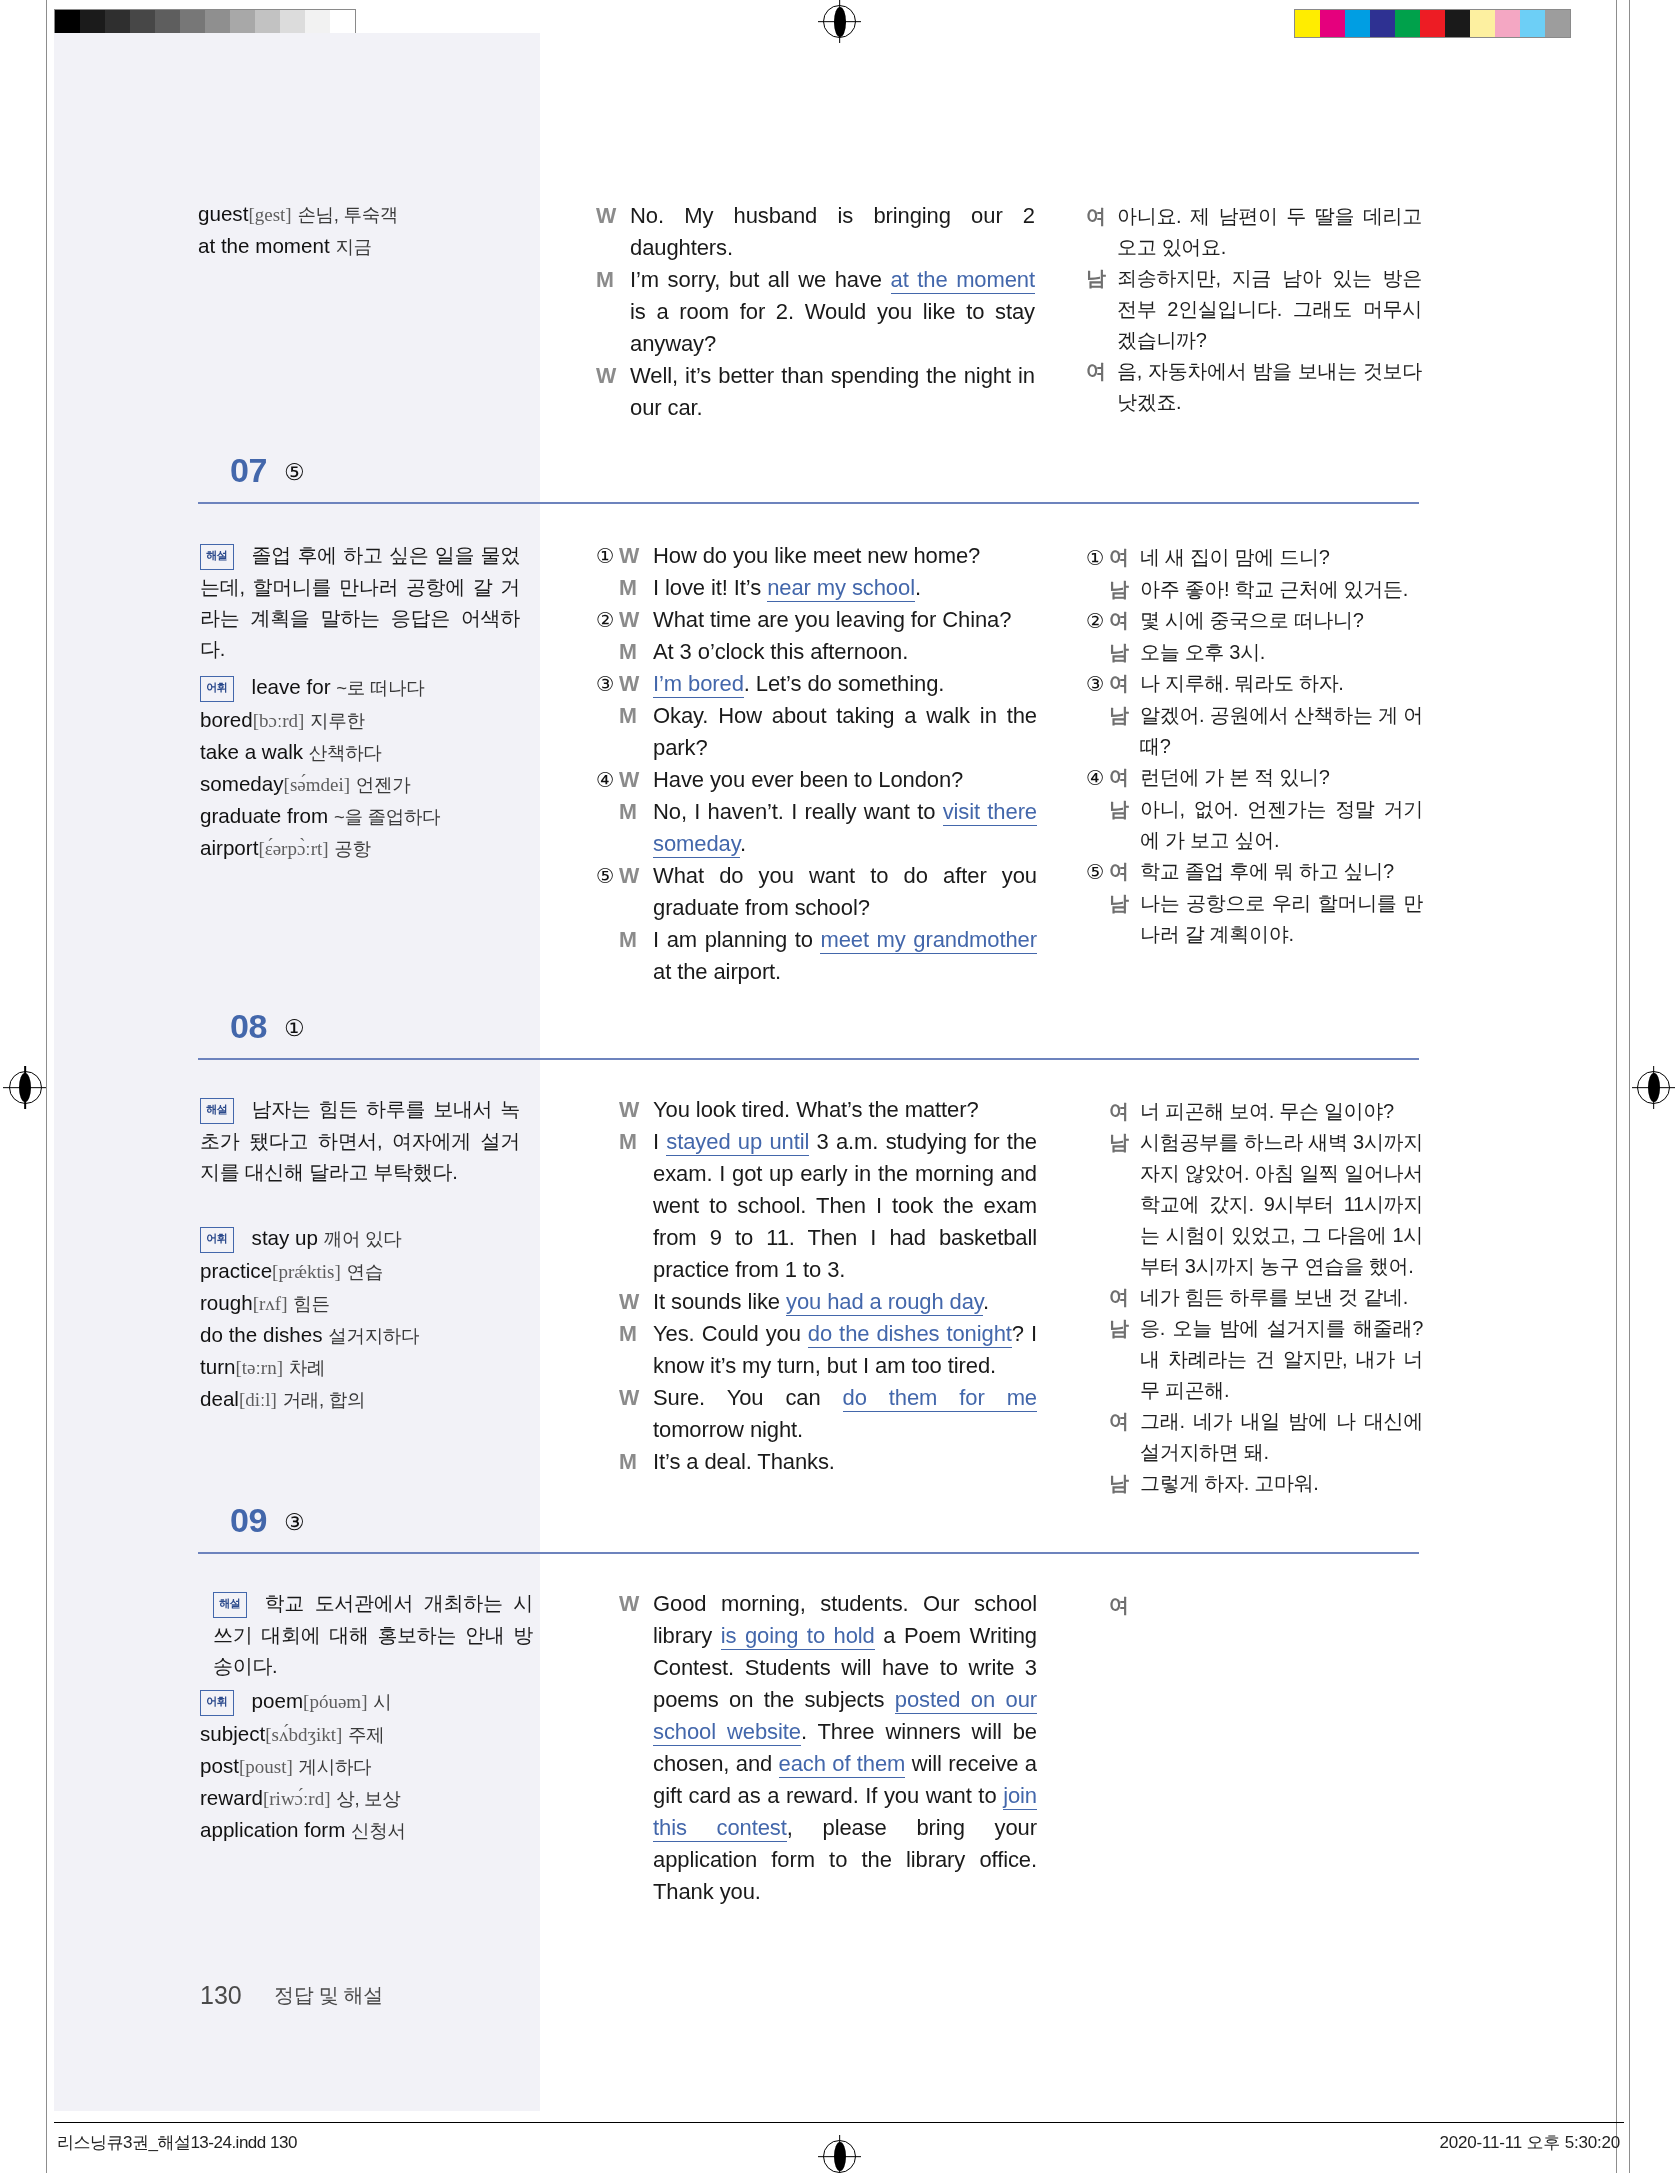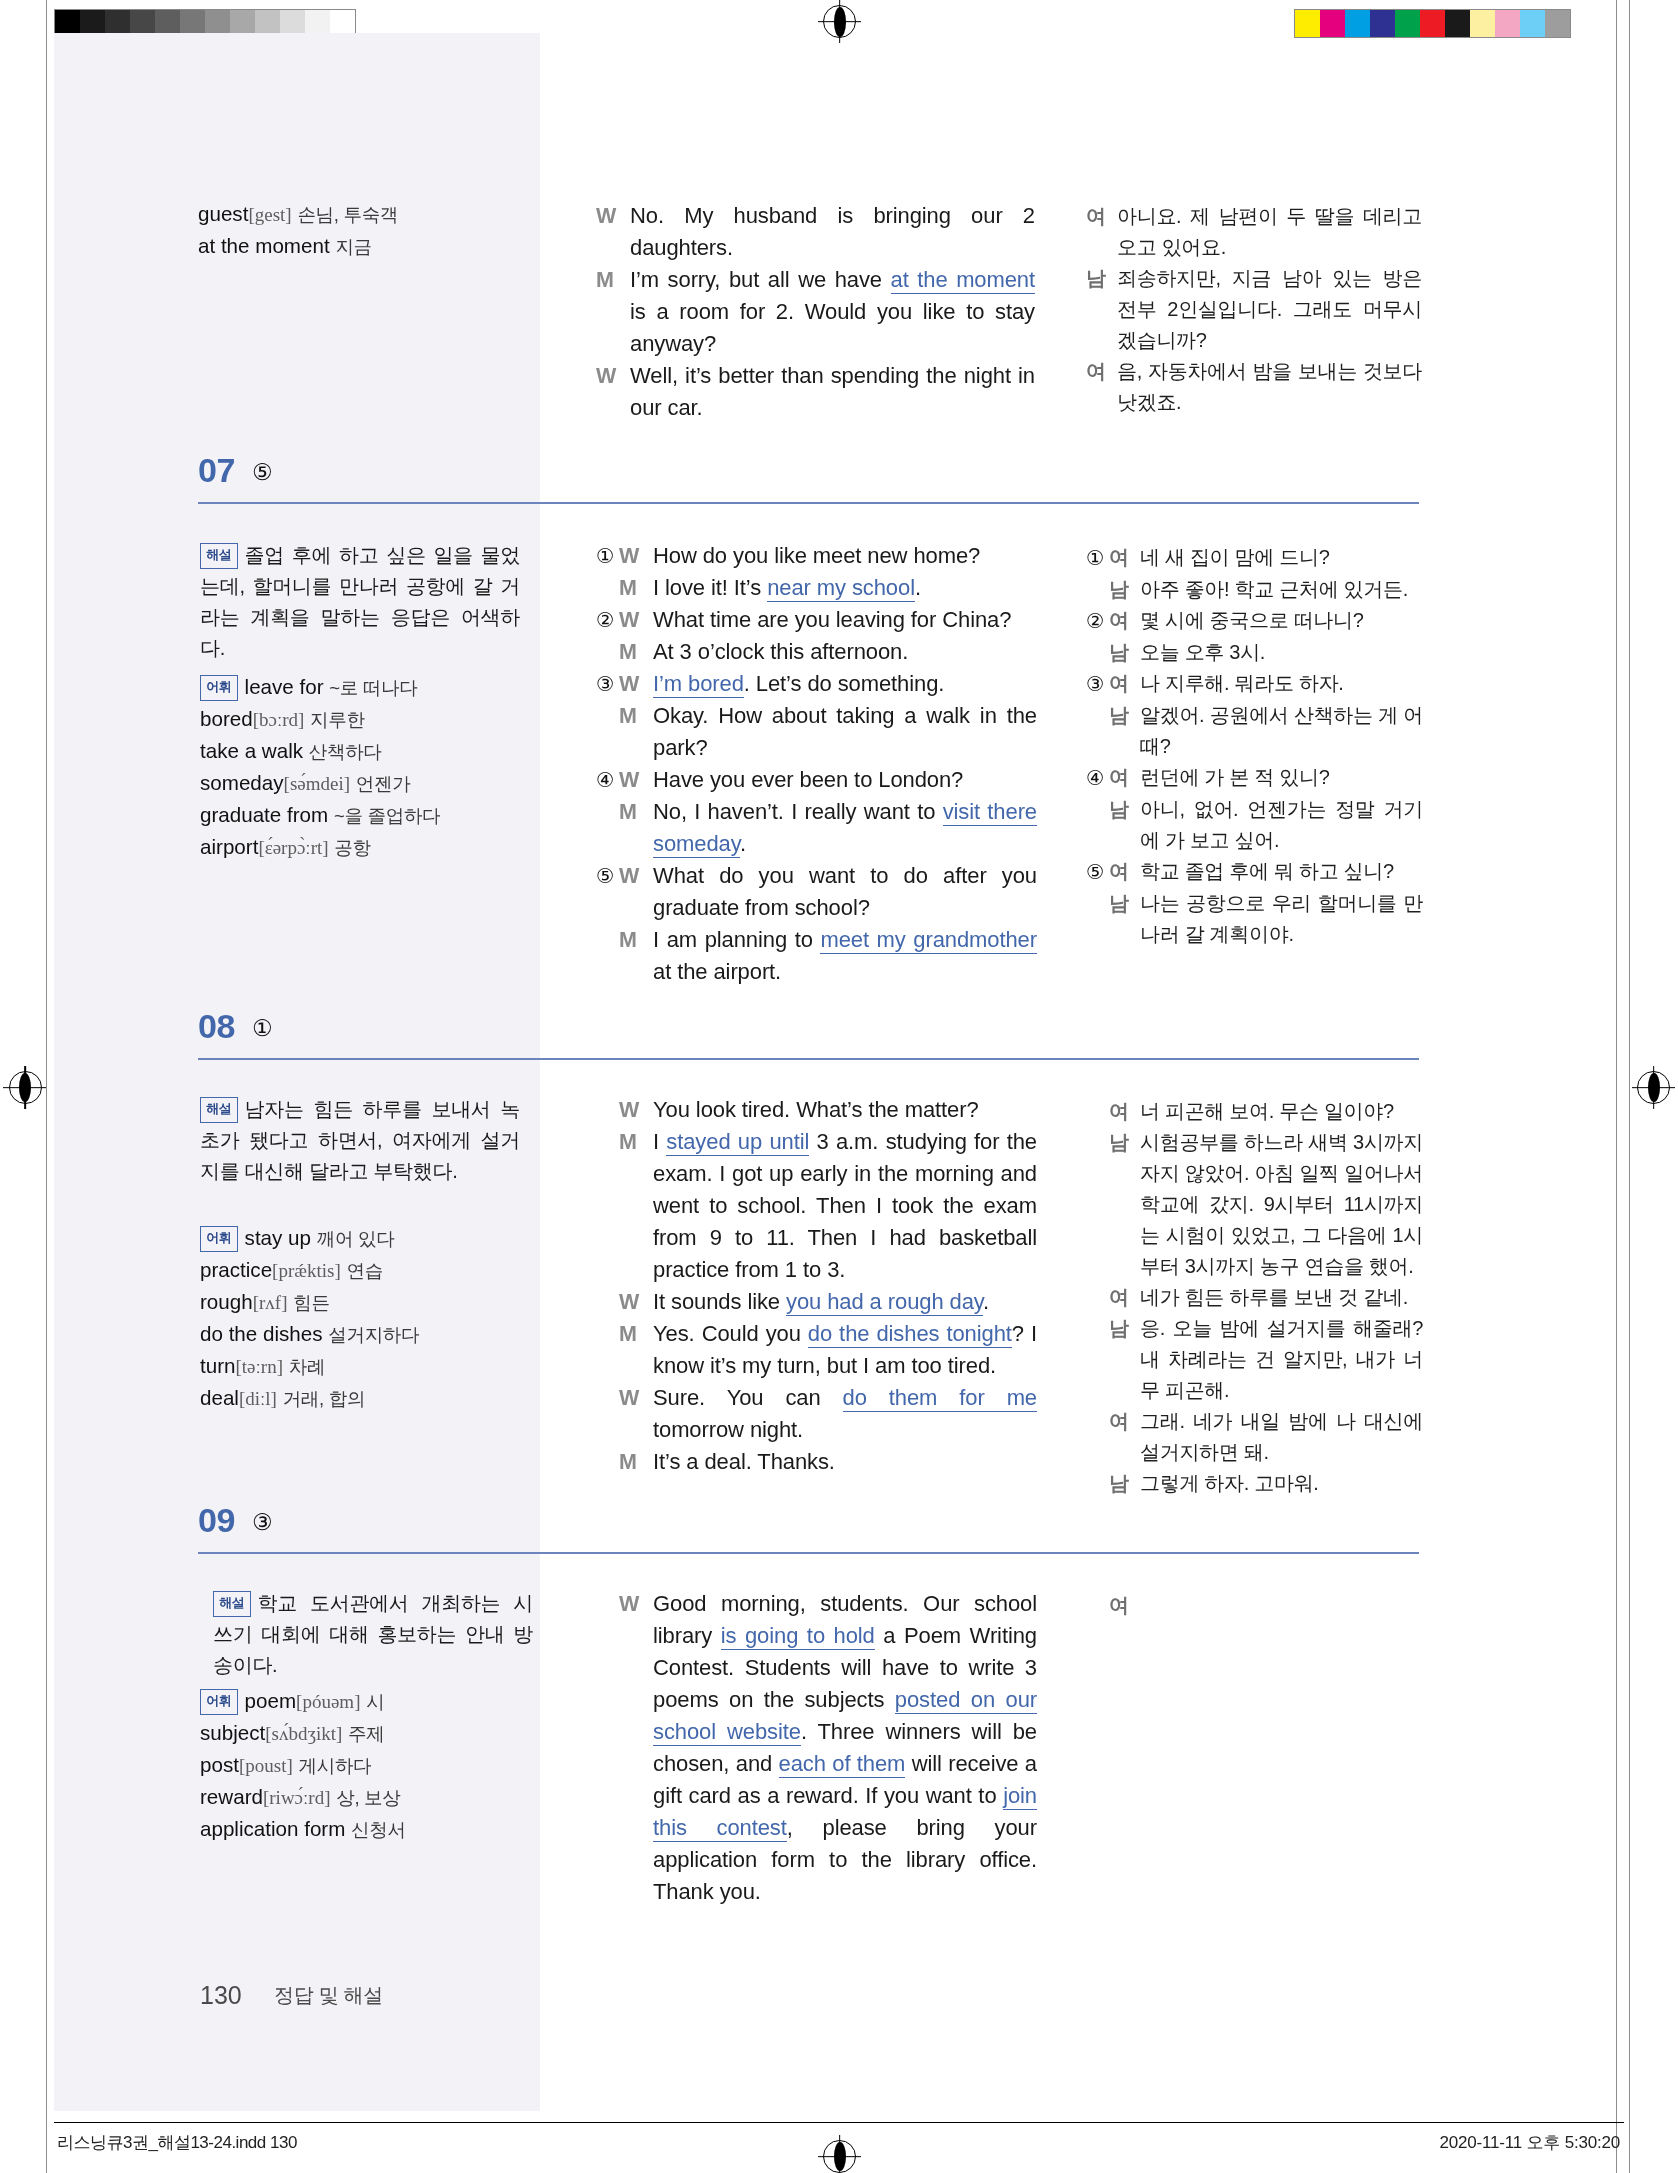--- a/index.html
+++ b/index.html
@@ -41,26 +41,26 @@
   .spk.kr-spk{font-size:20px;line-height:31px;color:#6f6f6f;width:31px;}
   .utt{flex:1;text-align:justify;text-justify:inter-word;}
 
   u.hl{color:#4367ab;text-decoration:none;border-bottom:1.4px solid #4367ab;padding-bottom:0.9px;}
 
   
   .voc{font-size:20.6px;line-height:31px;color:#111;}
   .voc .ph{font-family:"Liberation Serif","DejaVu Serif",serif;font-size:19px;color:#5e5e5e;}
   .voc .ko{font-size:18.5px;color:#3a3a3a;letter-spacing:-0.3px;}
   .tag{display:inline-block;border:1.2px solid #4367ab;color:#2c4a8c;
-       font-size:13px;line-height:21.5px;padding:0.9px 5.2px 1.7px 5.2px;margin-right:7px;
+       font-size:11px;line-height:21.5px;padding:0.9px 5.2px 1.7px 5.2px;margin-right:18px;
        position:relative;top:-2.6px;letter-spacing:-0.4px;background:#f2f2f7;font-weight:600;}
   .expl{font-size:20px;line-height:31px;color:#1a1a1a;letter-spacing:-0.3px;text-align:justify;}
 
   
-  .qhead{position:absolute;}
+  .qhead{position:absolute;margin-left:32px;}
   .qnum{font-size:34px;font-weight:bold;color:#4367ab;letter-spacing:-0.4px;line-height:38px;}
   .qans{font-size:23px;color:#111;margin-left:17px;line-height:38px;vertical-align:1.7px;}
   .rule{position:absolute;height:2.1px;background:#6d83bd;}
 
   
   .pgno{position:absolute;font-size:25px;color:#4a4a4a;}
   .pgkr{position:absolute;font-size:20px;color:#4a4a4a;letter-spacing:-0.3px;}
   .ftline{position:absolute;left:54px;top:2122px;width:1570px;height:0.9px;background:#000;}
   .ftl{position:absolute;left:57px;top:2131px;font-size:17px;color:#222;letter-spacing:-0.5px;}
   .ftr{position:absolute;right:59px;top:2131px;font-size:17px;color:#222;letter-spacing:-0.2px;}

